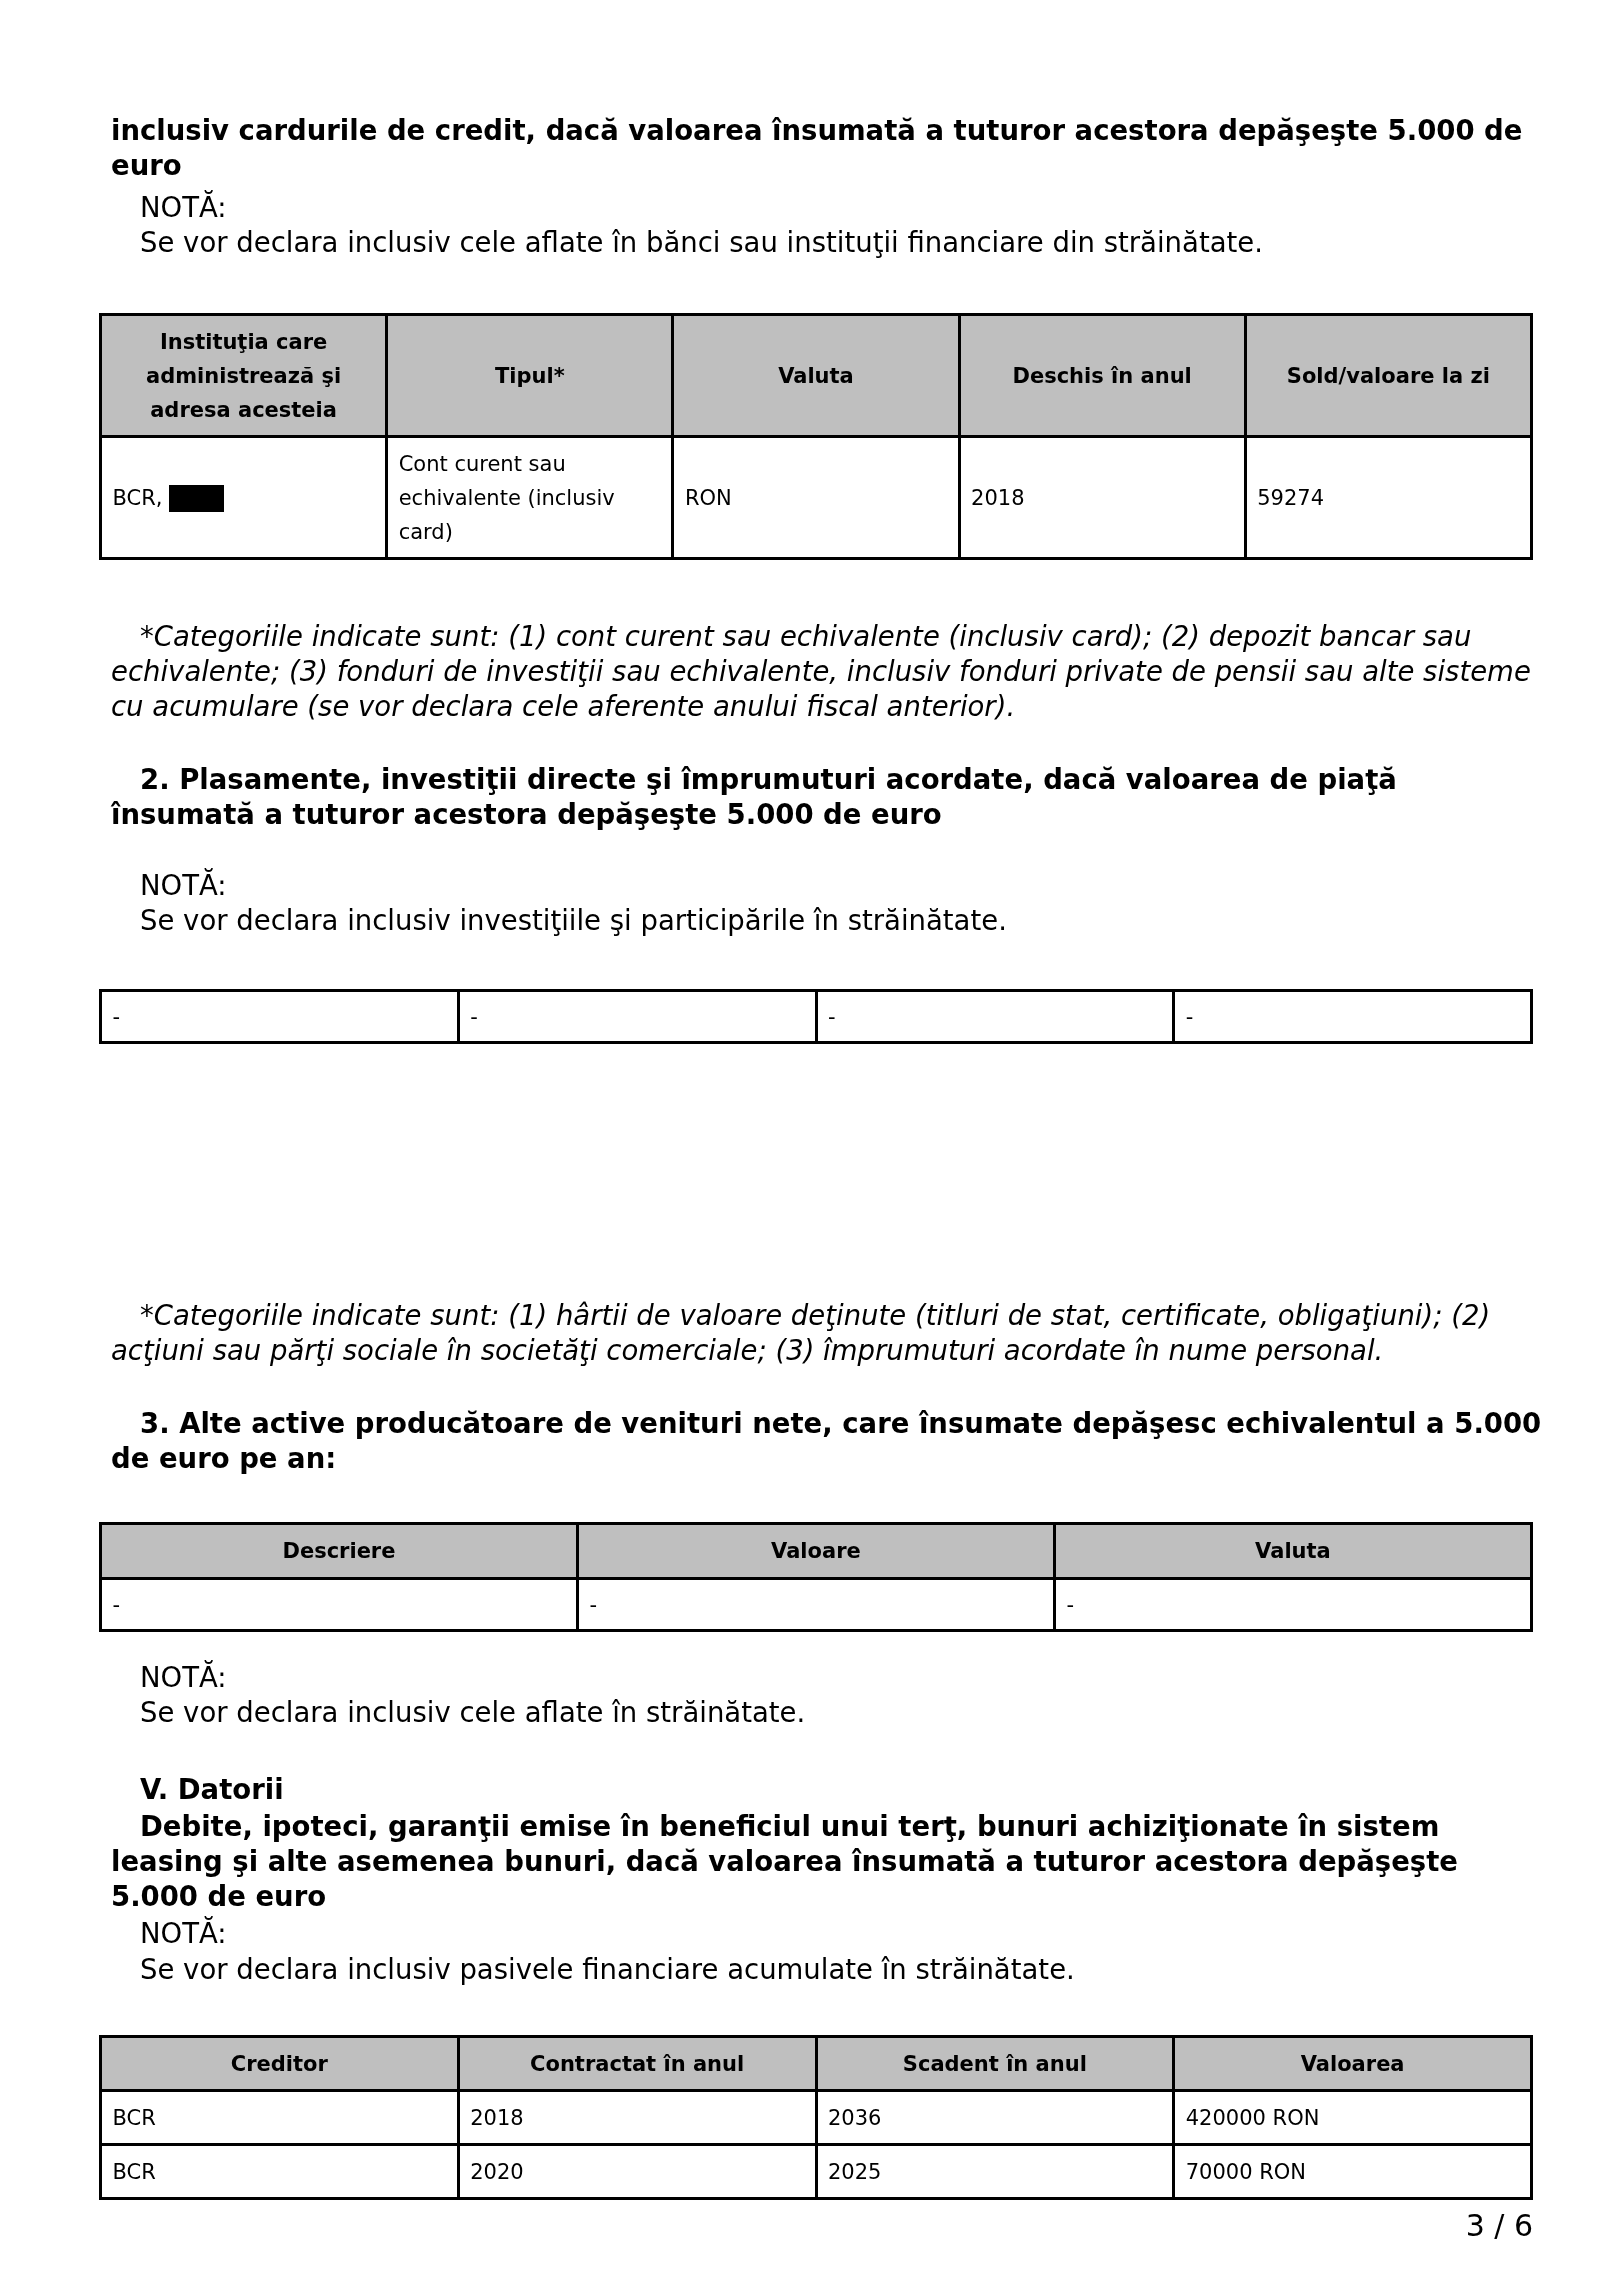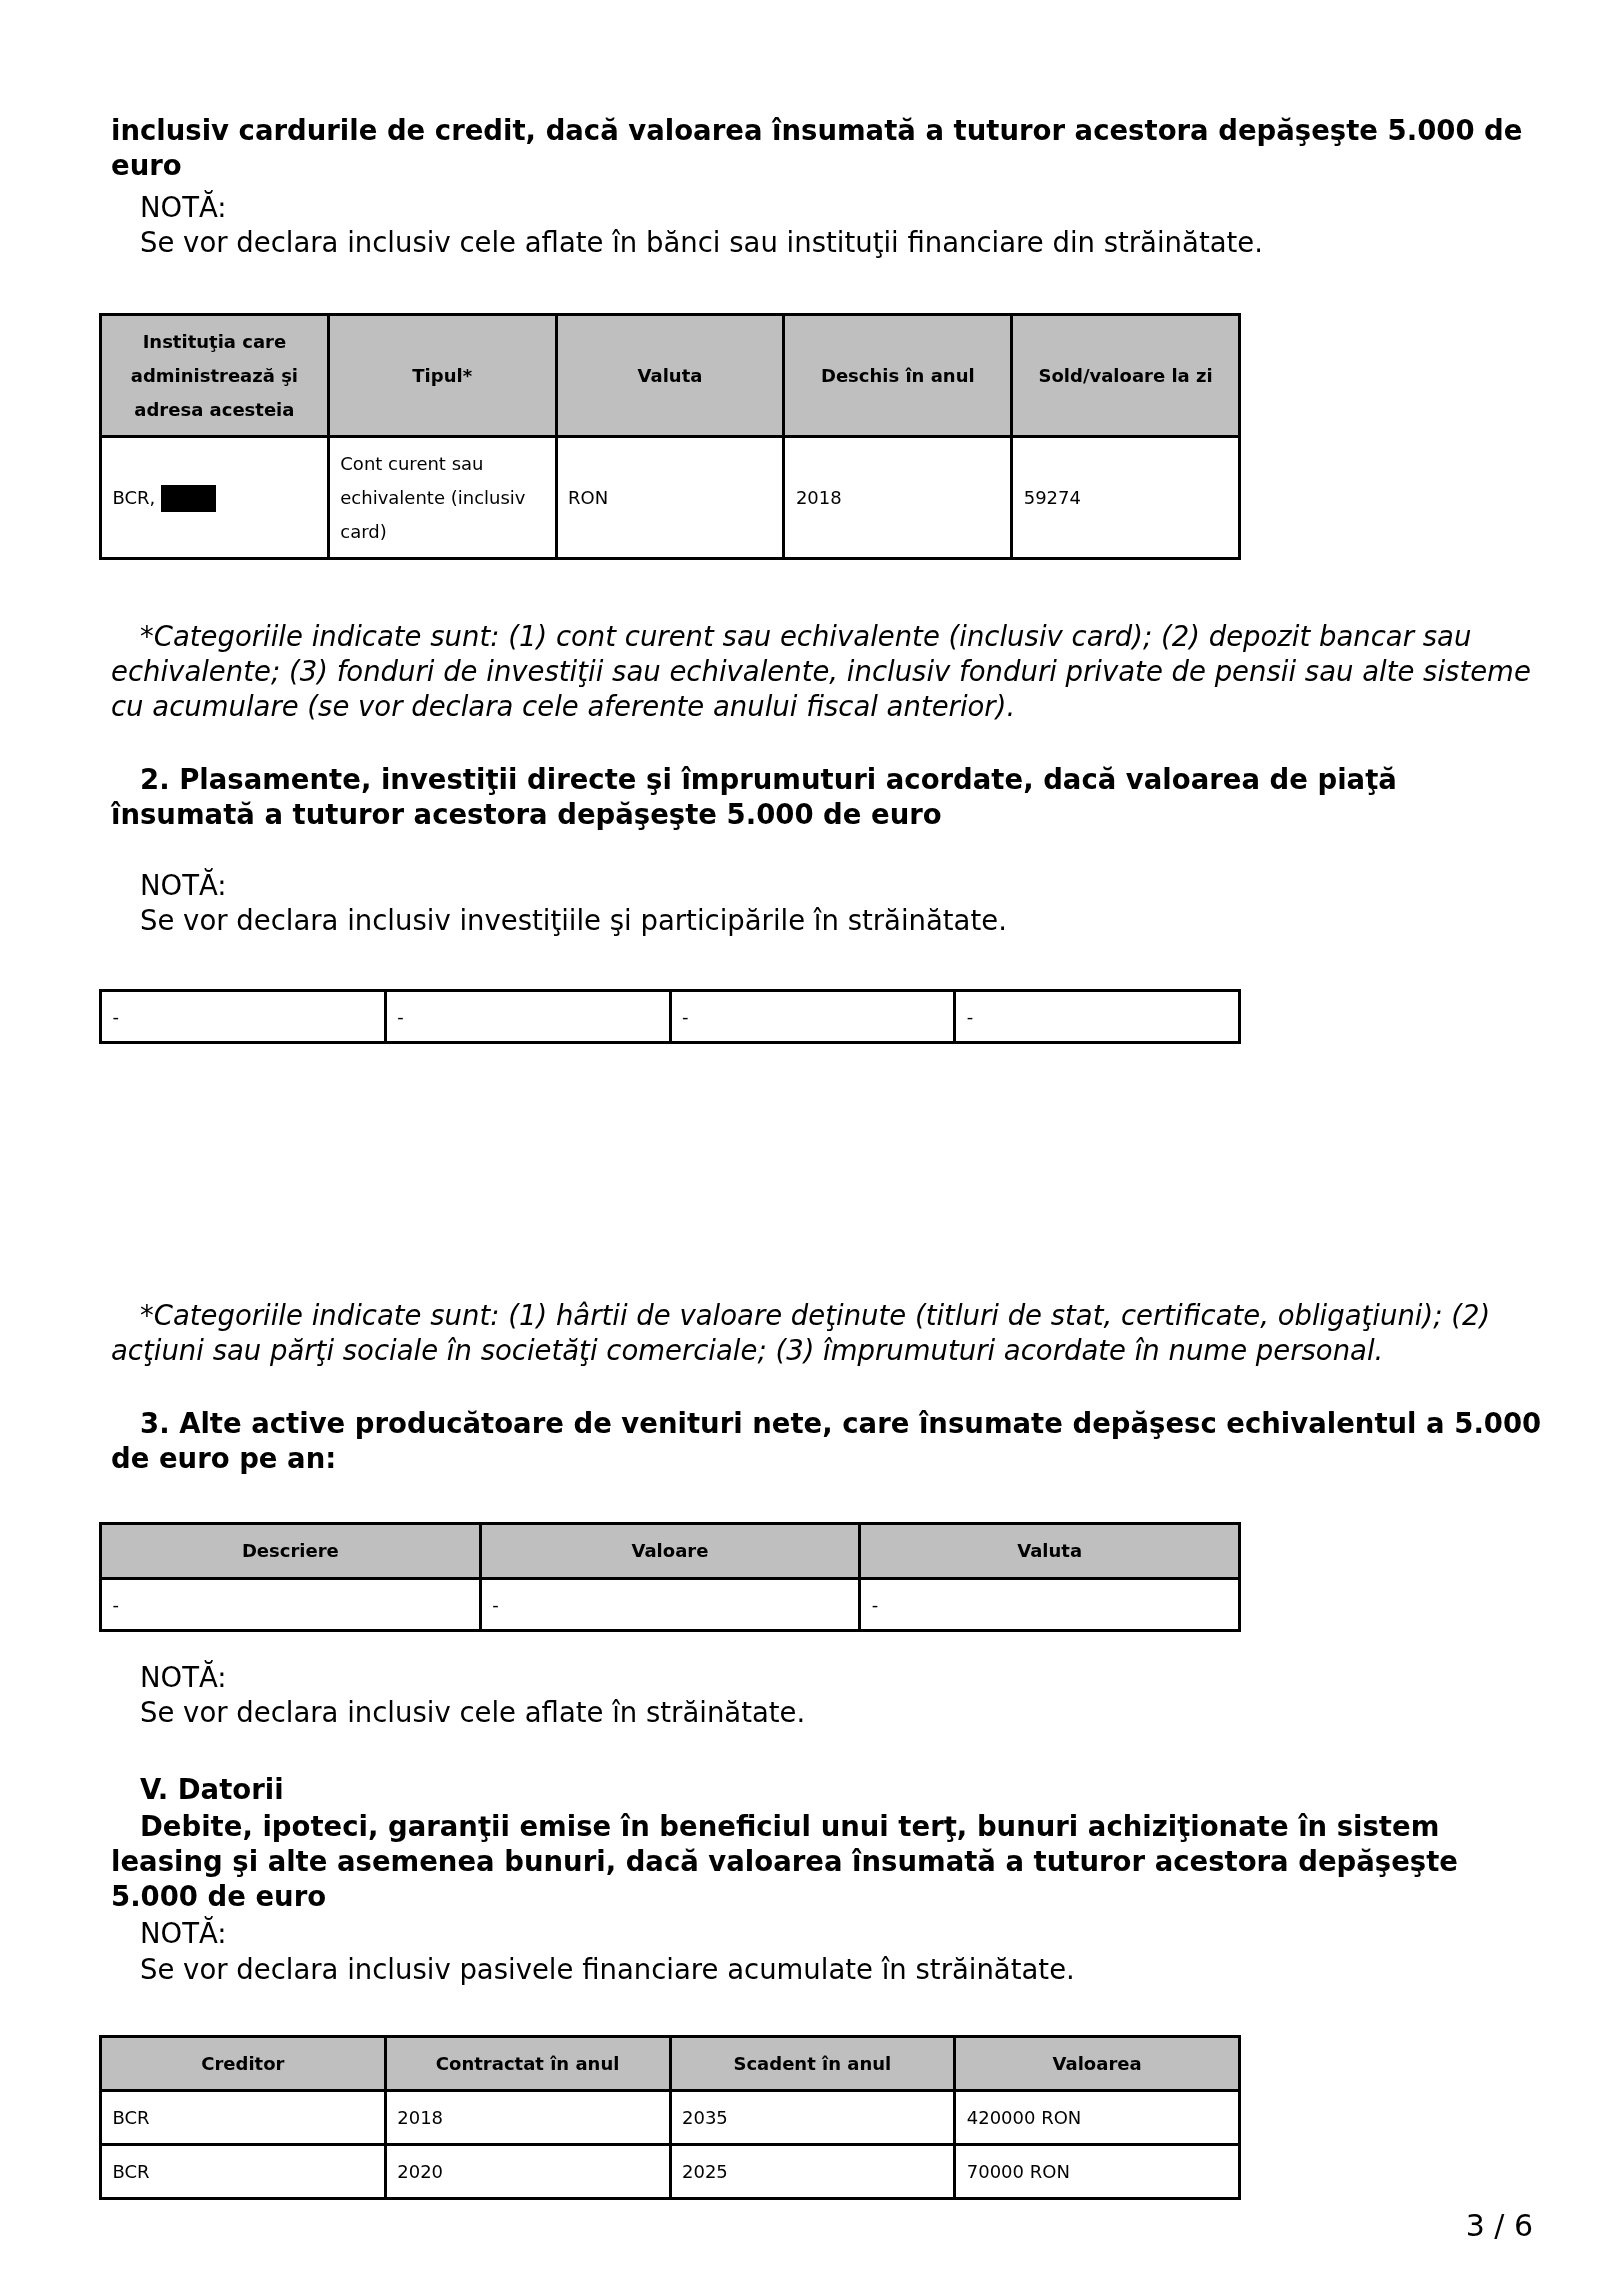--- a/index.html
+++ b/index.html
@@ -7,21 +7,21 @@
     width: 1622px; height: 2295px; position: relative; overflow: hidden;
     font-family: "DejaVu Sans", "Liberation Sans", sans-serif;
     color: #000;
   }
   .page { position: absolute; left: 99px; top: 0; width: 1434px; }
   .p { position: absolute; left: 0; width: 1434px; font-size: 27.5px; line-height: 35px; margin: 12px; }
   .bold { font-weight: bold; }
   .italic { font-style: italic; }
   .indent { text-indent: 29px; }
   .pad { padding-left: 29px; box-sizing: border-box; }
-  table { position: absolute; left: 0; width: 1142px; border-collapse: collapse; font-size: 18px; line-height: 34px; }
+  table { position: absolute; left: 0; width: 1434px; border-collapse: collapse; font-size: 21px; line-height: 34px; }
   th, td { border: 3.3px solid #000; }
   th { background: #bfbfbf; font-weight: bold; text-align: center; vertical-align: middle; padding: 3.9px 7.9px; }
   td { text-align: left; vertical-align: middle; padding: 3.9px 10.5px; }
   .redact { display: inline-block; width: 55px; height: 27.5px; background: #000; vertical-align: middle; }
   .pagenum { position: absolute; right: 89px; top: 2208px; font-size: 30px; text-align: center; }
 </style>
 </head>
 <body>
 
 <div class="page">
@@ -121,21 +121,21 @@
     <tbody>
         <tr style="height:54px;">
       <th>Creditor</th>
       <th>Contractat în anul</th>
       <th>Scadent în anul</th>
       <th>Valoarea</th>
     </tr>
     <tr style="height:54px;">
       <td>BCR</td>
       <td>2018</td>
-      <td>2035</td>
+      <td>2036</td>
       <td>420000 RON</td>
     </tr>
     <tr style="height:54px;">
       <td>BCR</td>
       <td>2020</td>
       <td>2025</td>
       <td>70000 RON</td>
     </tr>
   </tbody>
     </table>

